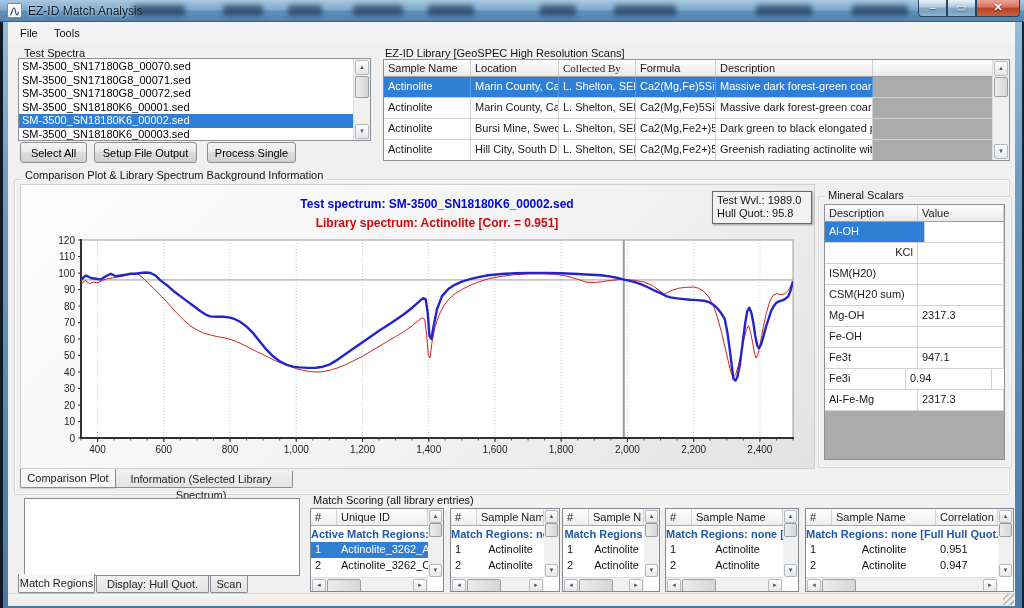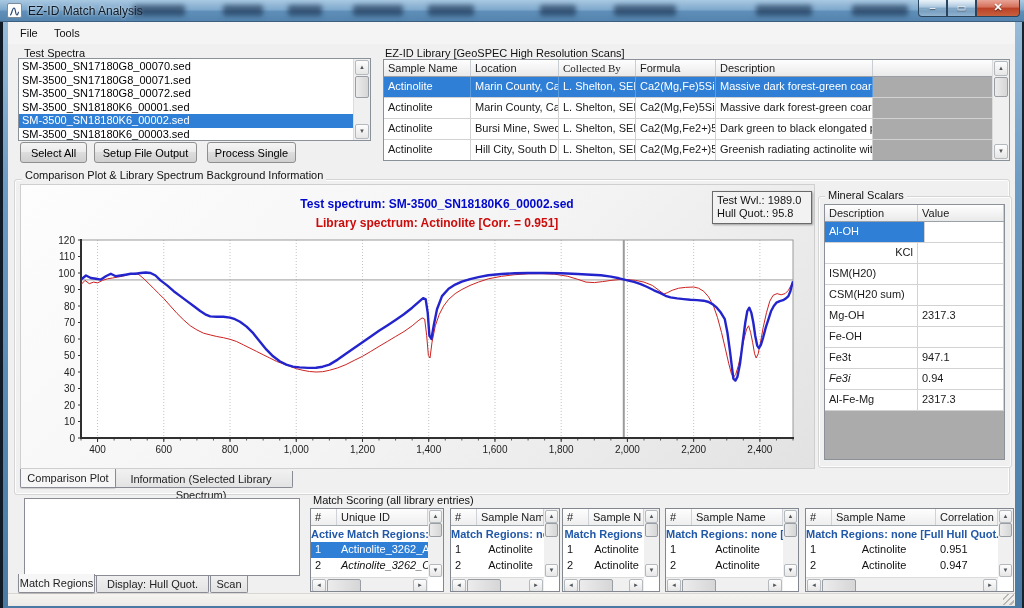--- a/index.html
+++ b/index.html
@@ -363,21 +363,21 @@
           </div>
           <div class="grid-row">
             <div class="gr-cell" style="width: 93px;">Fe-OH</div>
             <div class="gr-cell" style="width: 86px;"></div>
           </div>
           <div class="grid-row">
             <div class="gr-cell" style="width: 93px;">Fe3t</div>
             <div class="gr-cell" style="width: 86px;">947.1</div>
           </div>
           <div class="grid-row">
-            <div class="gr-cell" style="width: 93px; font-style: italic;">Fe3i</div>
+            <div class="gr-cell" style="width: 81px;">Fe3i</div>
             <div class="gr-cell" style="width: 86px;">0.94</div>
           </div>
           <div class="grid-row">
             <div class="gr-cell" style="width: 93px;">Al-Fe-Mg</div>
             <div class="gr-cell" style="width: 86px;">2317.3</div>
           </div>
         </div>
 
       <div style="position:absolute;left:16px;top:476px;width:276px;height:78px;background:#fff;border:1px solid #898c95"></div>
       <div class="tab active" style="left:10px;top:552px;width:77px">Match Regions</div>
@@ -391,21 +391,21 @@
               <div class="mt-h" style="width: 26px;">#</div>
               <div class="mt-h" style="width: 91px;">Unique ID</div>
             </div>
             <div class="mt-group" style="width: 117px;">Active Match Regions:</div>
             <div class="mt-row sel" style="width: 117px;">
               <div class="mt-c" style="width: 26px;">1</div>
               <div class="mt-c" style="width: 91px; text-align: center;">Actinolite_3262_A</div>
             </div>
             <div class="mt-row" style="width: 117px;">
               <div class="mt-c" style="width: 26px;">2</div>
-              <div class="mt-c" style="width: 91px; text-align: right; font-style: italic;">Actinolite_3262_C</div>
+              <div class="mt-c" style="width: 91px; text-align: right;">Actinolite_3262_C</div>
             </div>
             <div class="vscroll">
               <div class="inner">
                 <div class="sb-btn">▲</div>
                 <div class="sb-thumb" style="height: 14px;"></div>
                 <div class="sb-track"></div>
                 <div class="sb-btn">▼</div>
               </div>
             </div>
             <div class="hscroll">

